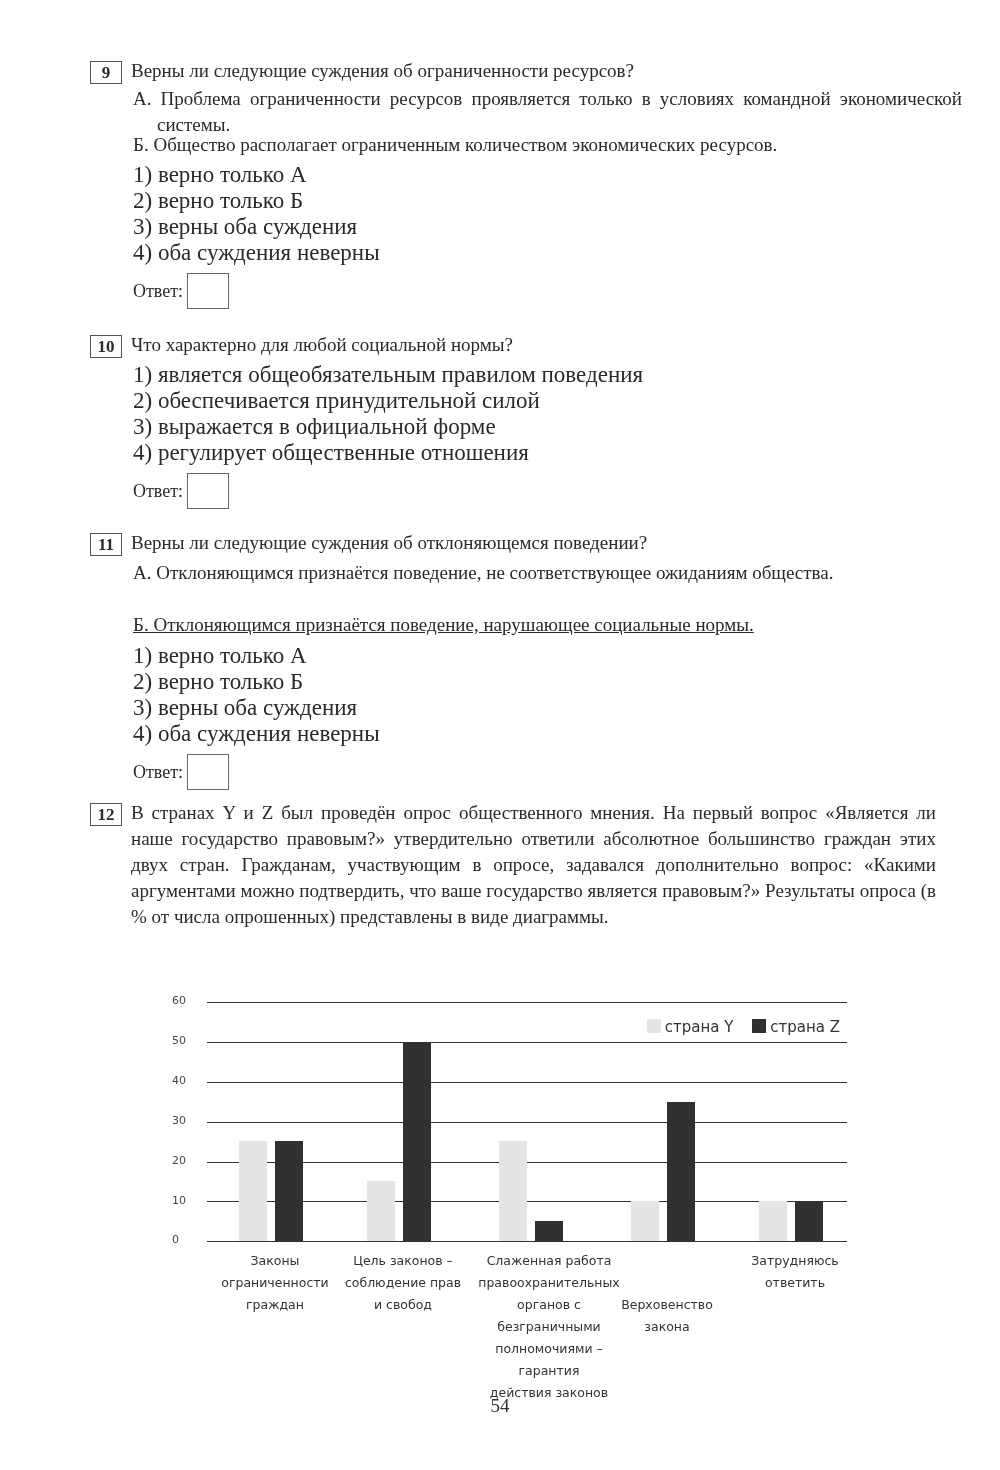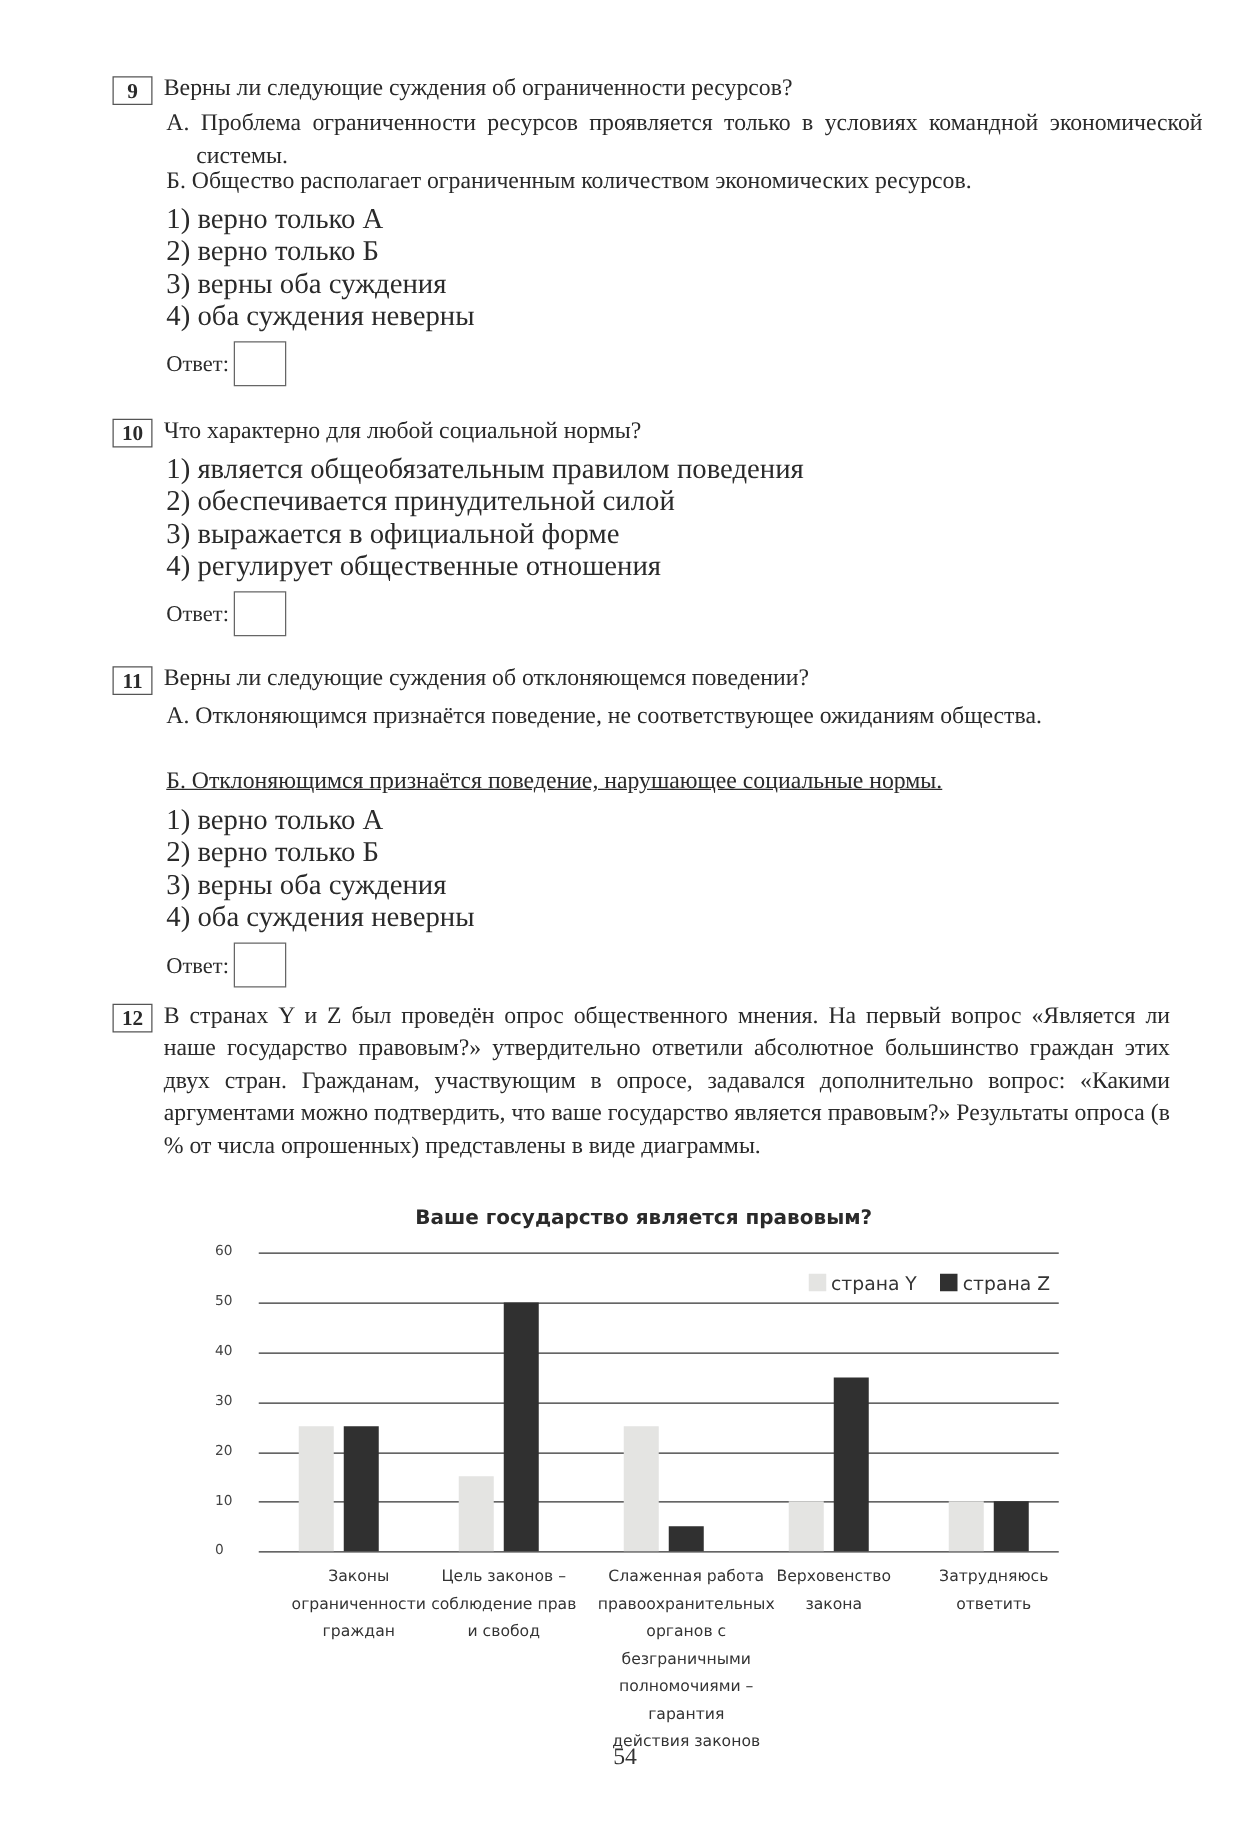--- a/index.html
+++ b/index.html
@@ -76,21 +76,20 @@
     <span class="label">Ответ:</span><span class="box"></span>
   </div>
 </div>
 
 <div class="task" style="top:800px;">
   <div class="num">12</div>
   <div class="para" style="top:0;">В странах Y и Z был проведён опрос общественного мнения. На первый вопрос «Является ли наше государство правовым?» утвердительно ответили абсолютное большинство граждан этих двух стран. Гражданам, участвующим в опросе, задавался дополнительно вопрос: «Какими аргументами можно подтвердить, что ваше государство является правовым?» Результаты опроса (в % от числа опрошенных) представлены в виде диаграммы.</div>
 </div>
 
 <div class="chart">
-  <div class="chart-title">Ваше государство является правовым?</div>
 
   <div class="ytick" style="top:34px;">60</div>
   <div class="ytick" style="top:74px;">50</div>
   <div class="ytick" style="top:114px;">40</div>
   <div class="ytick" style="top:154px;">30</div>
   <div class="ytick" style="top:194px;">20</div>
   <div class="ytick" style="top:234px;">10</div>
   <div class="ytick" style="top:273px;">0</div>
 
   <div class="grid" style="top:42px;"></div>
@@ -112,38 +111,38 @@
       <div class="bar y" style="background: rgb(228, 228, 226); height: 100px; top: 181px; left: 329px;"></div>
       <div class="bar y" style="background: rgb(228, 228, 226); height: 40px; top: 241px; left: 461px;"></div>
       <div class="bar y" style="background: rgb(228, 228, 226); height: 40px; top: 241px; left: 589px;"></div>
       <div class="bar z" style="background: rgb(48, 48, 48); height: 100px; top: 181px; left: 105px;"></div>
       <div class="bar z" style="background: rgb(48, 48, 48); height: 199px; top: 82px; left: 233px;"></div>
       <div class="bar z" style="background: rgb(48, 48, 48); height: 20px; top: 261px; left: 365px;"></div>
       <div class="bar z" style="background: rgb(48, 48, 48); height: 139px; top: 142px; left: 497px;"></div>
       <div class="bar z" style="background: rgb(48, 48, 48); height: 40px; top: 241px; left: 625px;"></div>
     </div>
 
-  <div class="cat" style="left:40px;margin-left:12px;">
+  <div class="cat" style="left:40px;">
     <div>Законы</div>
     <div>ограниченности</div>
     <div>граждан</div>
   </div>
   <div class="cat" style="left:168px;">
     <div>Цель законов –</div>
     <div>соблюдение прав</div>
     <div>и свобод</div>
   </div>
   <div class="cat" style="left:294px; width:170px;">
     <div>Слаженная работа</div>
     <div>правоохранительных</div>
     <div>органов  с безграничными</div>
     <div>полномочиями –  гарантия</div>
     <div>действия законов</div>
   </div>
-  <div class="cat" style="left:432px;">
+  <div class="cat" style="left:432px;margin-top:44px;">
     <div>Верховенство</div>
     <div>закона</div>
   </div>
   <div class="cat" style="left:560px;">
     <div>Затрудняюсь</div>
     <div>ответить</div>
   </div>
 </div>
 
 <div class="pageno">54</div>

